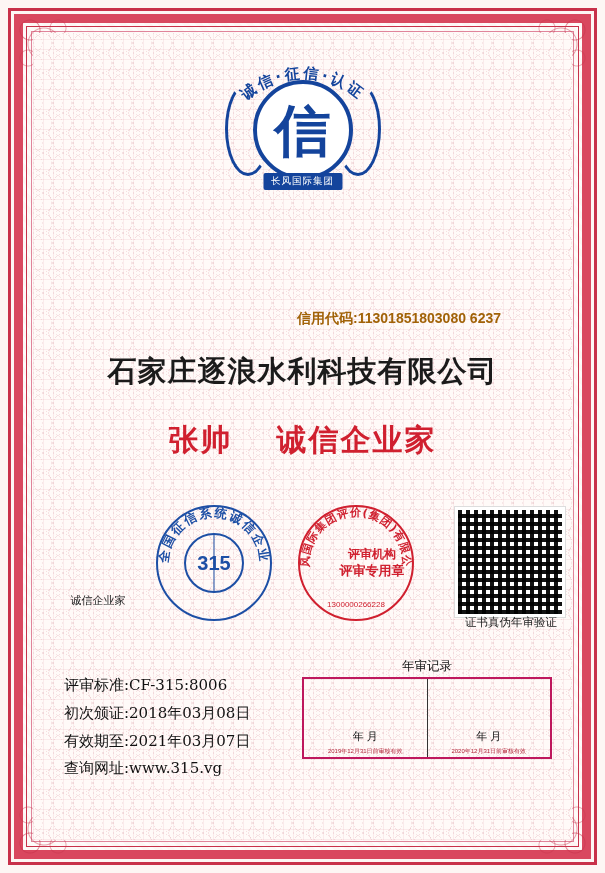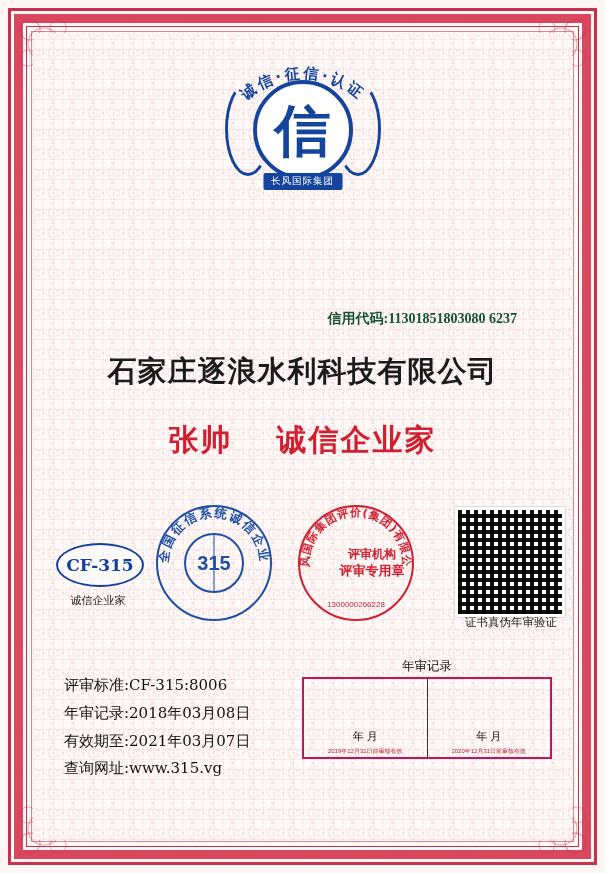--- a/index.html
+++ b/index.html
@@ -111,23 +111,23 @@
     position:absolute;left:0;right:0;top:243px;
     text-align:center;
     font-family:"DejaVu Sans", sans-serif;
     font-weight:bold;
     font-size:42px;
     letter-spacing:2px;
     color:#1b1b1b;
     text-shadow:1px 1px 0 rgba(0,0,0,.18);
   }
   .credit-code{
-    position:absolute;right:88px;top:310px;
-    font-size:14px;font-weight:bold;color:#14532d;
-    font-family:Liberation Serif, serif;
+    position:absolute;right:104px;top:310px;
+    font-size:14px;font-weight:bold;color:#a16207;
+    font-family:Liberation Sans, sans-serif;
   }
   .company{
     position:absolute;left:0;right:0;top:352px;
     text-align:center;
     font-family:"DejaVu Sans", sans-serif;
     font-weight:bold;font-size:29px;letter-spacing:1px;color:#1b1b1b;
   }
   .names{
     position:absolute;left:0;right:0;top:420px;
     display:flex;justify-content:center;gap:44px;
@@ -256,23 +256,20 @@
   <div class="credit-code">信用代码:11301851803080 6237</div>
   <div class="company">石家庄逐浪水利科技有限公司</div>
 
   <div class="names">
     <div>张帅</div>
     <div>诚信企业家</div>
   </div>
 
   <div class="seal-row">
 
-    <div class="cf315">
-      <span>CF-315</span>
-    </div>
     <div class="cf315-label">诚信企业家</div>
 
     <div class="stamp blue s1">
       <svg class="ring-text" viewBox="0 0 112 112">
         <path id="ringblue" d="M 10,56 A 46,46 0 1 1 102,56" fill="none"></path>
         <text font-size="12.5" font-weight="bold" fill="#1d4fa5" letter-spacing="2" font-family="DejaVu Sans, sans-serif">
           <textPath href="#ringblue" startOffset="50%" text-anchor="middle">全国征信系统诚信企业</textPath>
         </text>
       </svg>
       <div class="globe">
@@ -293,21 +290,21 @@
       </div>
       <div class="num">1300000266228</div>
     </div>
 
     <div class="qr"></div>
     <div class="qr-label">证书真伪年审验证</div>
   </div>
 
   <div class="info">
     <div>评审标准:CF-315:8006</div>
-    <div>年审记录:2018年03月08日</div>
+    <div>初次颁证:2018年03月08日</div>
     <div>有效期至:2021年03月07日</div>
     <div>查询网址:www.315.vg</div>
   </div>
 
   <div class="review-box">
     <div class="review-title">年审记录</div>
     <div class="review-grid">
       <div class="review-cell">
         <div class="ym">年  月</div>
         <div class="note">2019年12月31日前审核有效</div>

